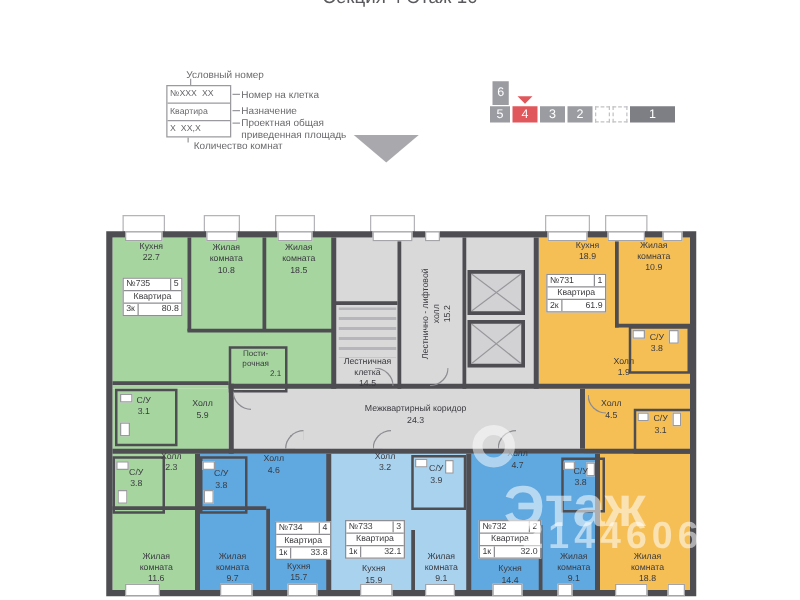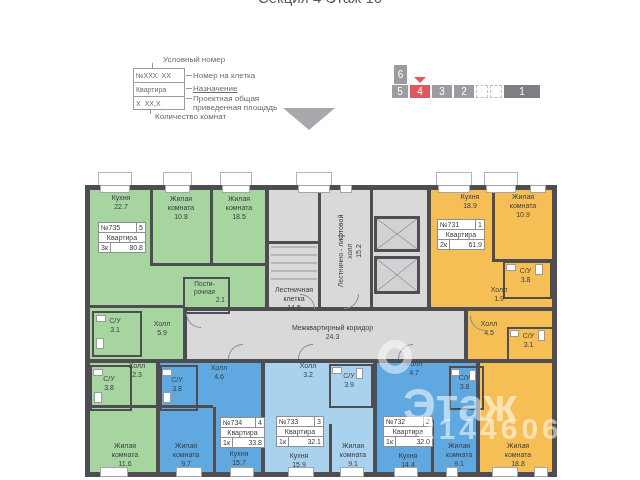--- a/index.html
+++ b/index.html
@@ -35,40 +35,40 @@
   .sel{position:absolute;color:#fff;font-size:10px;line-height:13px;text-align:center;z-index:4;}
   .wm{position:absolute;color:rgba(255,255,255,0.55);font-weight:bold;z-index:50;pointer-events:none;white-space:nowrap;}
   .vtxt{transform:rotate(-90deg);}
   svg{display:block;}
 </style>
 </head>
 <body>
 
 <div class="abs" style="left:0;right:0;top:-11px;text-align:center;font-size:15px;color:#5a5a5e;">Секция 4 Этаж 10</div>
 
-<div class="lg" style="left:163px;top:55px;">Условный номер</div>
+<div class="lg" style="left:149px;top:55px;">Условный номер</div>
 <div class="lline" style="left:152px;top:63px;width:1px;height:5px;"></div>
 <div class="lgbox">
   <div class="r">
       <span class="c bl grow">№XXX</span>
       <span class="c">XX</span>
     </div>
   <div class="r">
       <span class="c ctr">Квартира</span>
     </div>
   <div class="r">
       <span class="c bl">X</span>
       <span class="c grow" style="text-align:right;">XX,X</span>
     </div>
 </div>
 <div class="lline" style="left:186px;top:75px;width:6px;height:1px;"></div>
 <div class="lline" style="left:186px;top:88px;width:6px;height:1px;"></div>
 <div class="lline" style="left:186px;top:98px;width:6px;height:1px;"></div>
 <div class="lg" style="left:193px;top:71px;">Номер на клетка</div>
-<div class="lg" style="left:193px;top:84px;text-decoration:underline;">Назначение</div>
+<div class="lg" style="left:193px;top:84px;">Назначение</div>
 <div class="lg pre" style="left:193px;top:94px;">Проектная общая
 приведенная площадь</div>
 <div class="lline" style="left:150px;top:110px;width:1px;height:4px;"></div>
 <div class="lg" style="left:155px;top:112px;">Количество комнат</div>
 <div class="abs" style="left:283px;top:108px;width:0;height:0;border-left:26px solid transparent;border-right:26px solid transparent;border-top:22px solid #a9a9ad;"></div>
 
 <div class="sel" style="left:394px;top:65px;width:13px;height:19px;line-height:19px;background:#9b9ca1;">6</div>
 <div class="abs" style="left:414px;top:77px;width:0;height:0;border-left:6px solid transparent;border-right:6px solid transparent;border-top:6px solid #e0585c;"></div>
 <div class="sel" style="left:392px;top:85px;width:16px;height:13px;background:#9b9ca1;">5</div>
 <div class="sel" style="left:410px;top:85px;width:20px;height:13px;background:#e0585c;">4</div>

